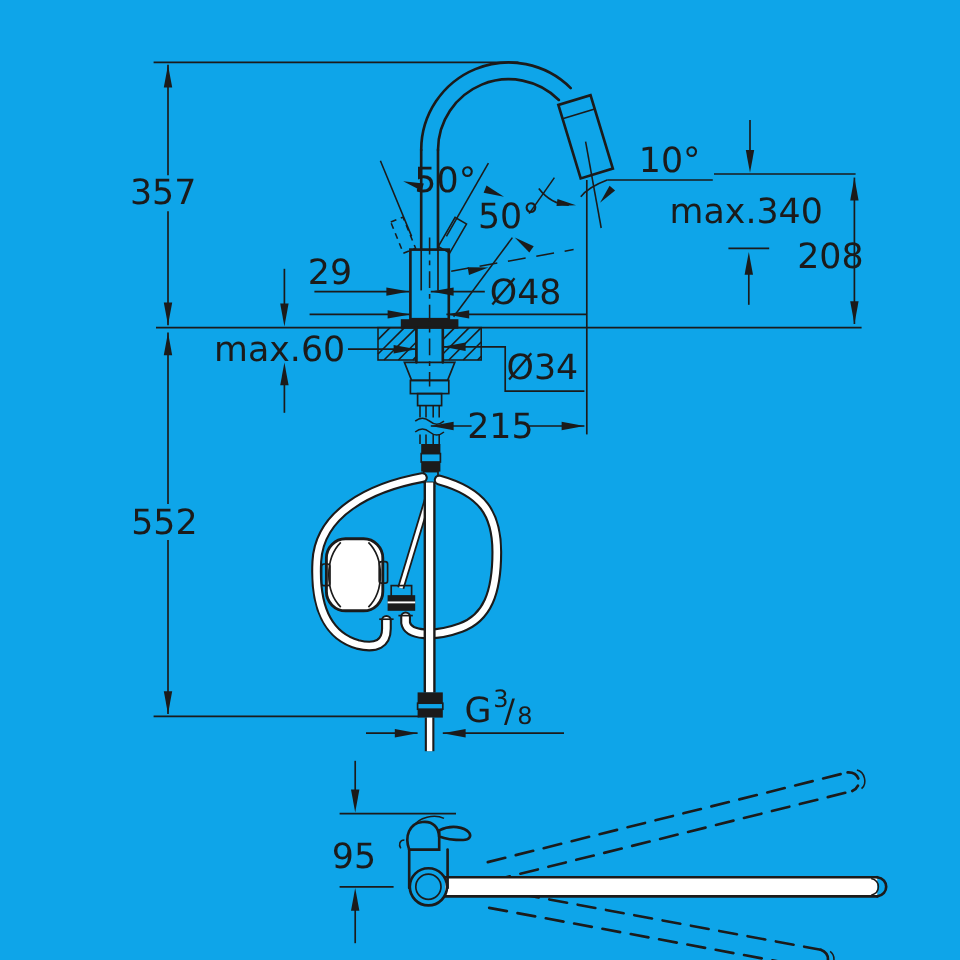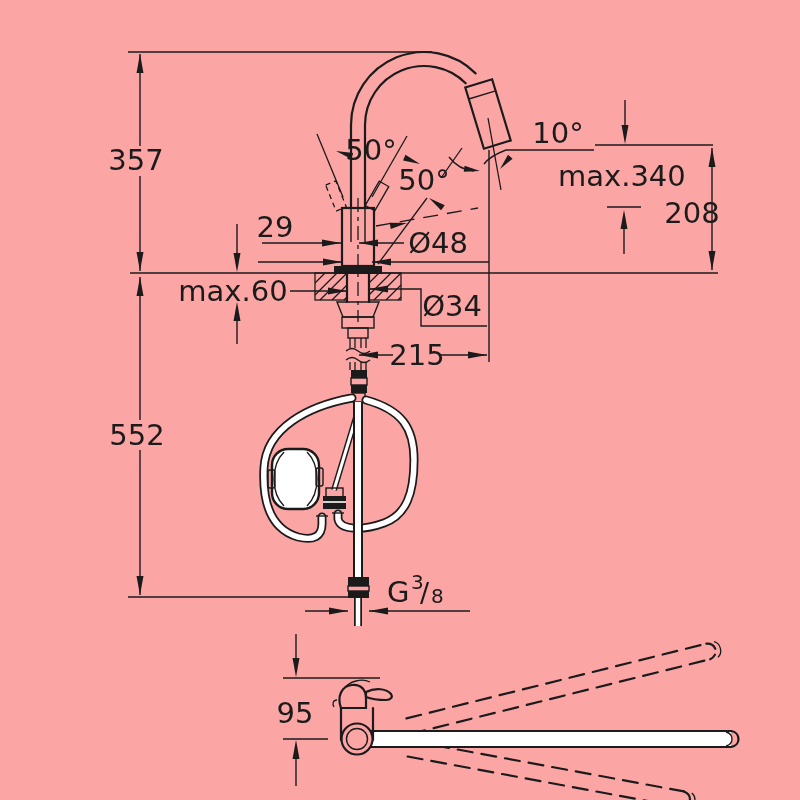--- a/index.html
+++ b/index.html
@@ -1,16 +1,16 @@
 <!DOCTYPE html>
 <html><head>
 <meta charset="utf-8">
 <style>
   html,body{margin:0;padding:0;background:#ffffff;}
-  .stage{width:800px;height:800px;position:relative;background:#fca5a5;
+  .stage{width:800px;height:800px;position:relative;background:#0ea5e9;
          font-family:"DejaVu Sans","Liberation Sans",sans-serif;}
   svg{display:block;}
   svg text{fill:#1b1b1b;font-family:"DejaVu Sans","Liberation Sans",sans-serif;}
   .ol{stroke:#1b1b1b;stroke-width:2.2;fill:none;stroke-linecap:round;}
   .ol2{stroke:#1b1b1b;stroke-width:1.4;fill:none;}
   .dim{stroke:#1b1b1b;stroke-width:1.4;fill:none;}
   .thin{stroke:#1b1b1b;stroke-width:1.3;fill:none;}
   .arr{fill:#1b1b1b;stroke:none;}
   .lbl{font-size:29px;}
   .lbl-s{font-size:20px;}

